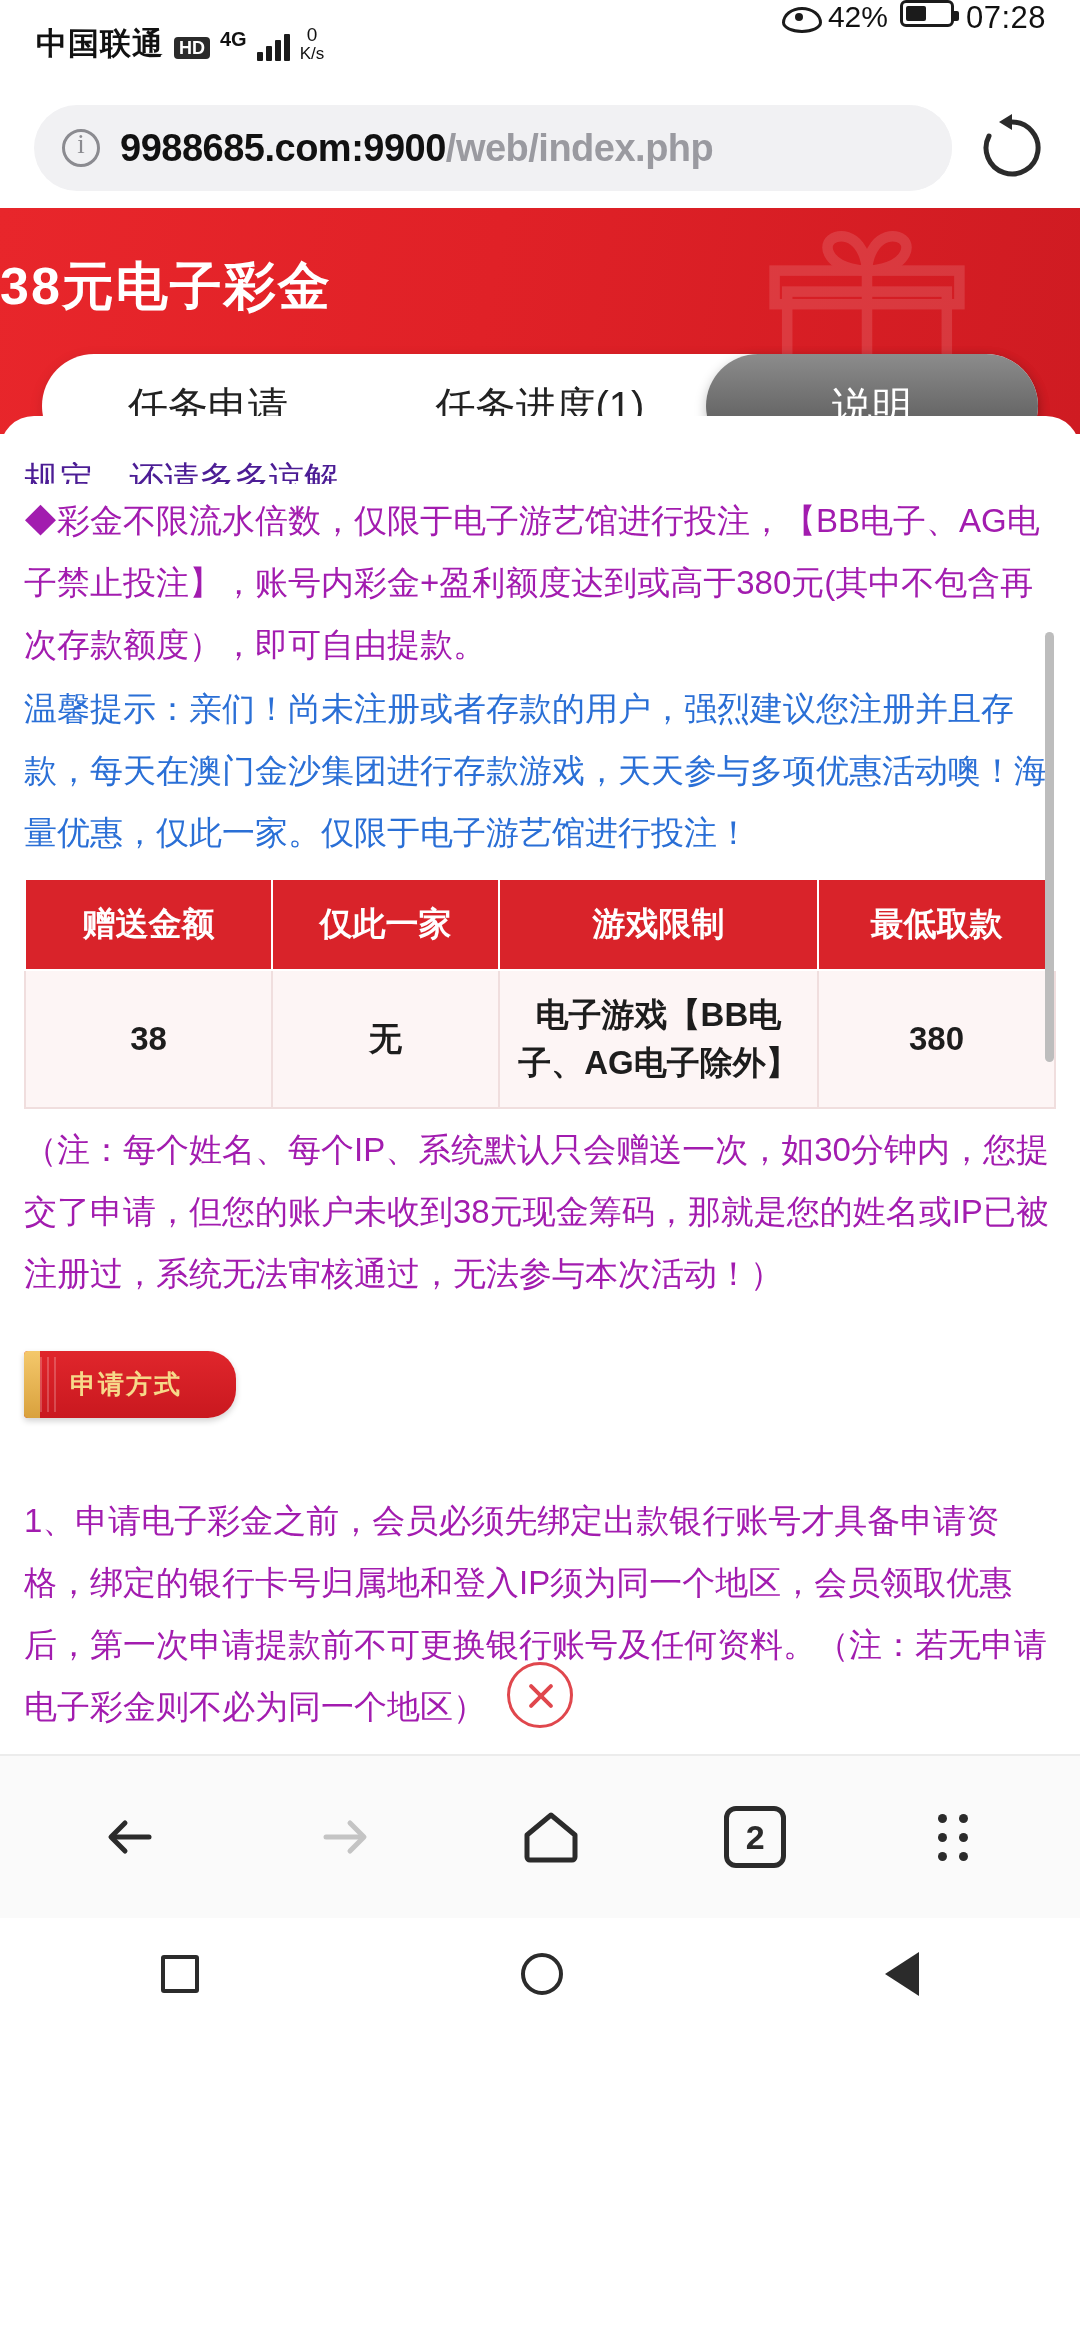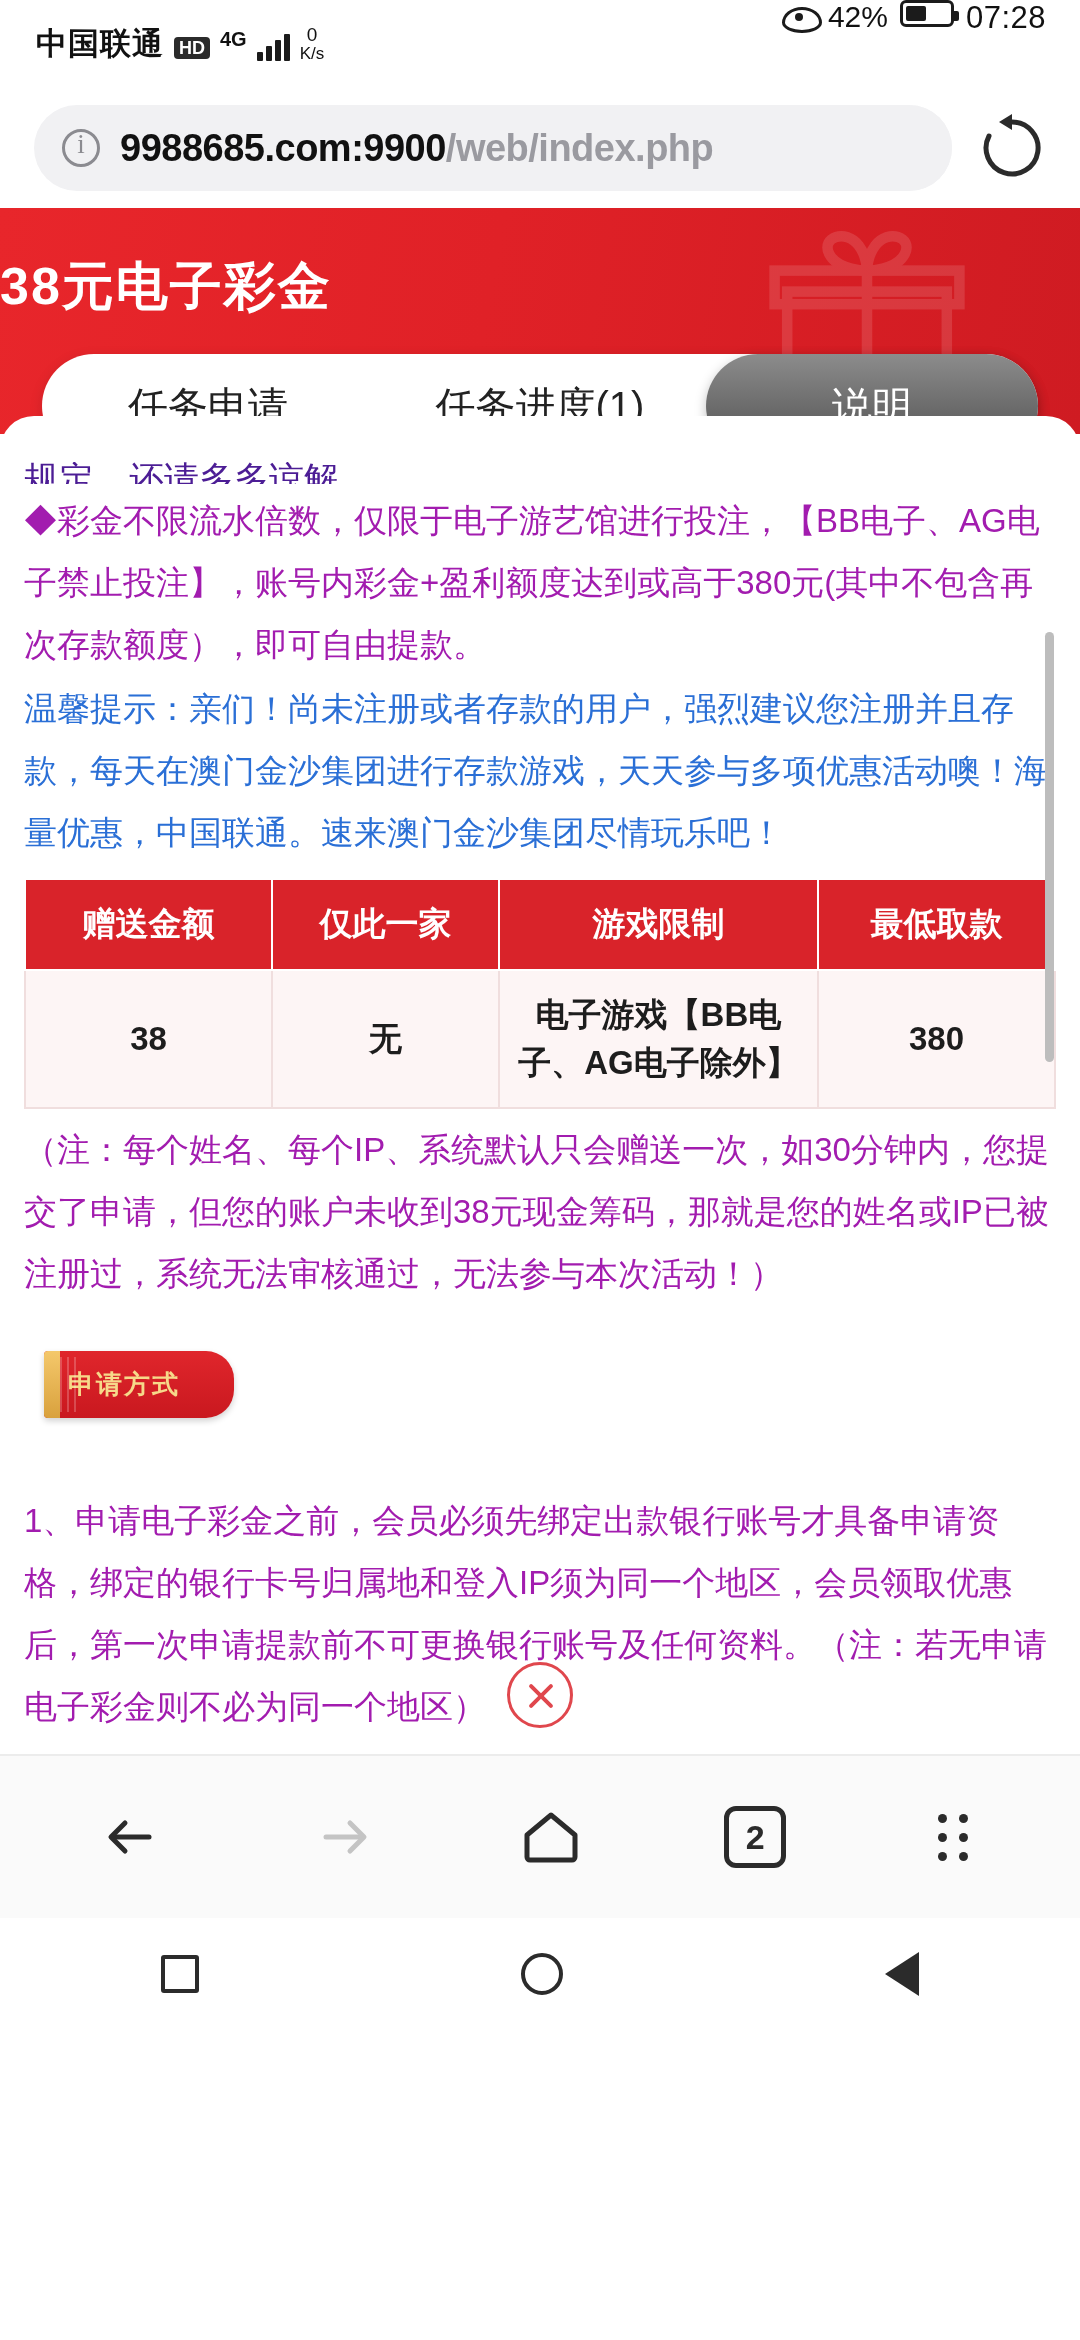--- a/index.html
+++ b/index.html
@@ -128,23 +128,22 @@
   table.promo th:nth-child(1), table.promo td:nth-child(1) { width: 24%; }
   table.promo th:nth-child(2), table.promo td:nth-child(2) { width: 22%; }
   table.promo th:nth-child(3), table.promo td:nth-child(3) { width: 31%; }
   table.promo th:nth-child(4), table.promo td:nth-child(4) { width: 23%; }
 
   
   .ribbon-wrap { margin: 46px 0 72px 0; }
   .ribbon {
     display: inline-block; position: relative; background: linear-gradient(180deg,#e0262c,#c9181f);
     color: #f6d98a; font-size: 26px; font-weight: 700; letter-spacing: 2px;
-    padding: 16px 54px 16px 24px; border-radius: 4px 28px 28px 4px;
+    padding: 16px 54px 16px 46px; border-radius: 4px 28px 28px 4px;
     box-shadow: 0 3px 6px rgba(0,0,0,.18);
-    margin-left: 20px;
   }
   .ribbon:before {
     content: ""; position: absolute; left: 0; top: 0; bottom: 0; width: 16px;
     background: linear-gradient(180deg,#f4c86b,#d9a13d);
     border-radius: 4px 0 0 4px;
   }
   .ribbon:after {
     content: ""; position: absolute; left: 16px; top: 6px; bottom: 6px; width: 20px;
     background: repeating-linear-gradient(90deg, rgba(255,255,255,.35) 0 2px, transparent 2px 7px);
     opacity: .6;
@@ -252,21 +251,21 @@
       <div class="tab active">说明</div>
     </div>
   </div>
 
   <div class="card">
     <div class="scroll-area">
 
       <div class="cut-line body-text">规定，还请多多谅解</div>
 
       <div class="body-text para">◆彩金不限流水倍数，仅限于电子游艺馆进行投注，【BB电子、AG电子禁止投注】，账号内彩金+盈利额度达到或高于380元(其中不包含再次存款额度），即可自由提款。</div>
-      <div class="body-text para para-blue">温馨提示：亲们！尚未注册或者存款的用户，强烈建议您注册并且存款，每天在澳门金沙集团进行存款游戏，天天参与多项优惠活动噢！海量优惠，中国联通。速来澳门金沙集团尽情玩乐吧！</div>
+      <div class="body-text para para-blue">温馨提示：亲们！尚未注册或者存款的用户，强烈建议您注册并且存款，每天在澳门金沙集团进行存款游戏，天天参与多项优惠活动噢！海量优惠，仅此一家。仅限于电子游艺馆进行投注！</div>
 
       <table class="promo">
         <thead>
           <tr>
             <th>赠送金额</th>
             <th>仅此一家</th>
             <th>游戏限制</th>
             <th>最低取款</th>
           </tr>
         </thead>

